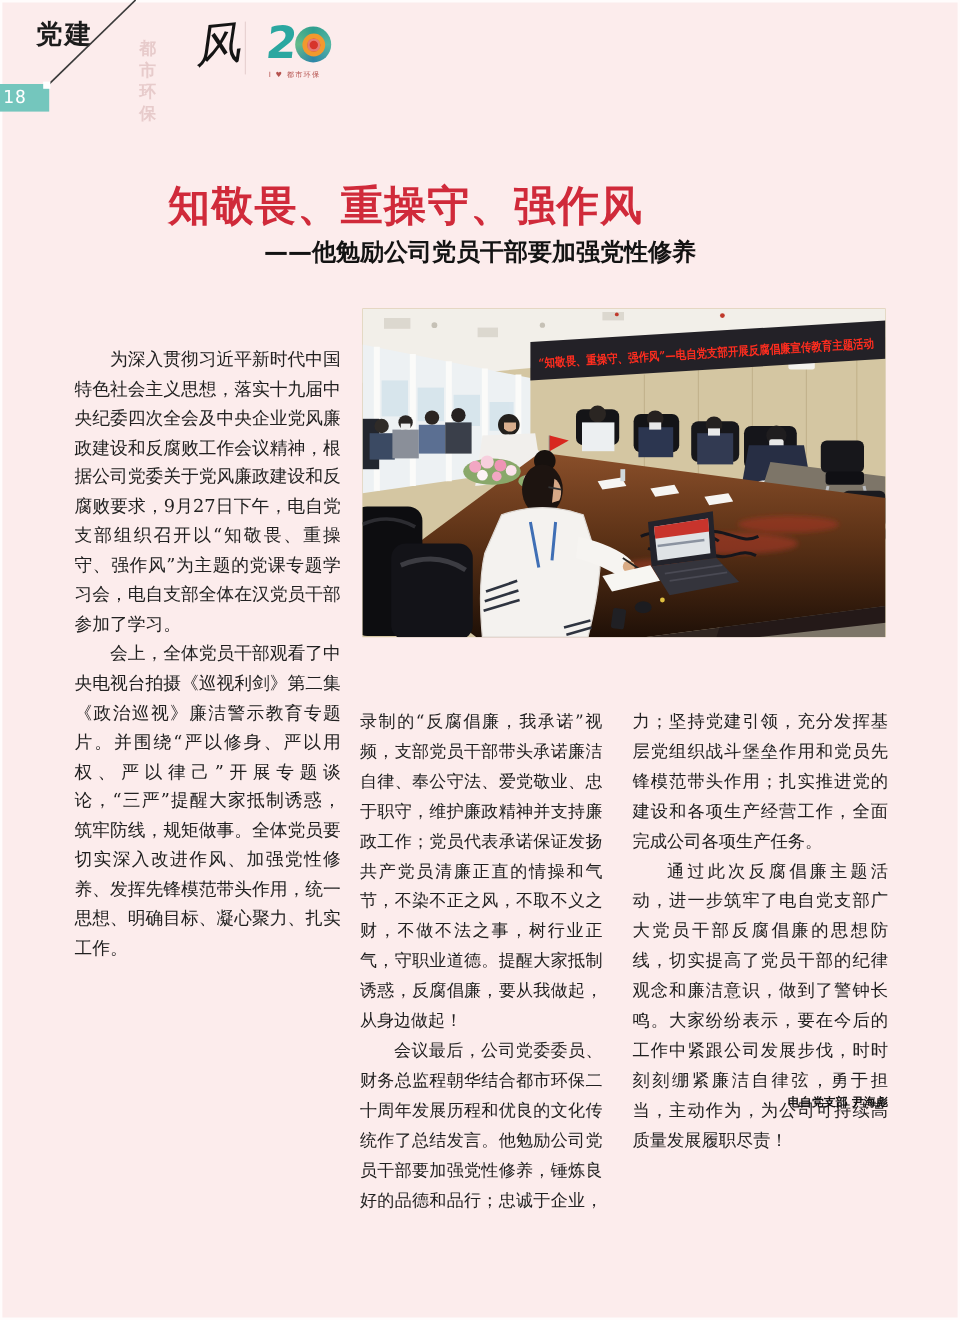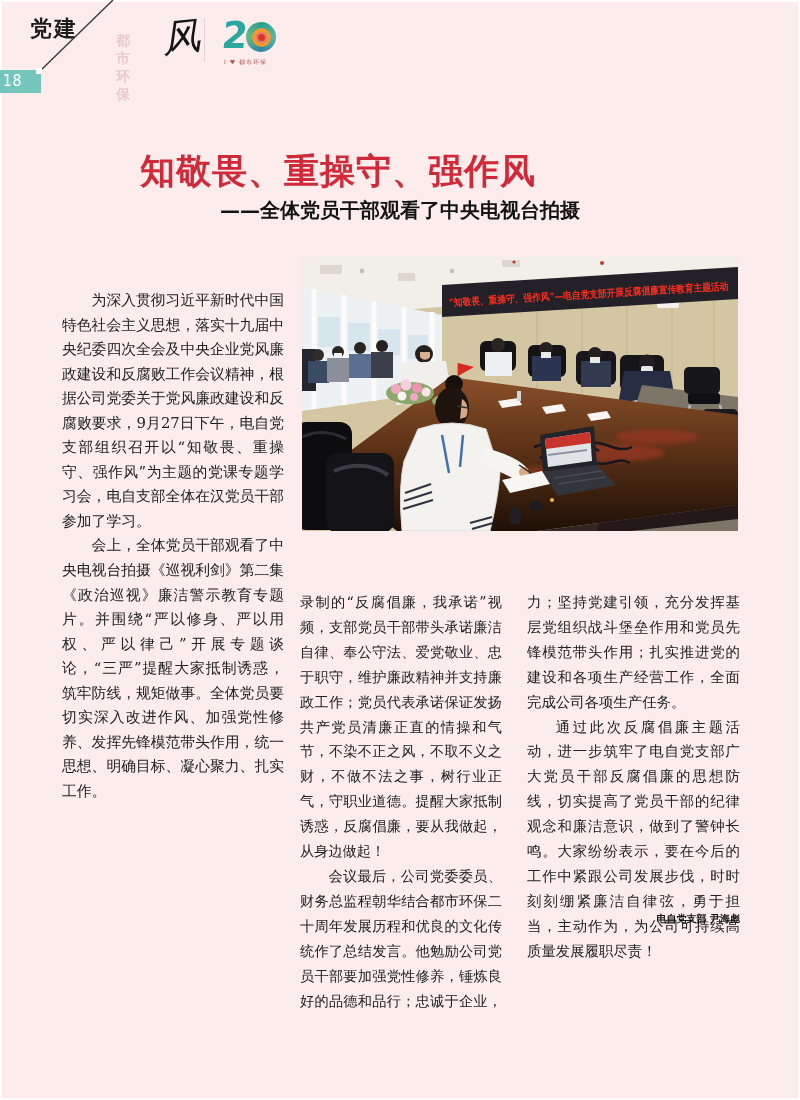--- a/index.html
+++ b/index.html
@@ -81,21 +81,21 @@
     <span class="zero">
         <span class="ring">
           <span class="core"></span>
         </span>
       </span>
     <span class="tagline">I ♥ 都市环保</span>
   </span>
 </div>
 
 <div class="article-title">知敬畏、重操守、强作风</div>
-<div class="article-subtitle">——全体党员干部观看了中央电视台拍摄</div>
+<div class="article-subtitle">——他勉励公司党员干部要加强党性修养</div>
 
 <div class="col col-left">
   <p class="indent">为深入贯彻习近平新时代中国特色社会主义思想，落实十九届中央纪委四次全会及中央企业党风廉政建设和反腐败工作会议精神，根据公司党委关于党风廉政建设和反腐败要求，9月27日下午，电自党支部组织召开以“知敬畏、重操守、强作风”为主题的党课专题学习会，电自支部全体在汉党员干部参加了学习。</p>
   <p class="indent">会上，全体党员干部观看了中央电视台拍摄《巡视利剑》第二集《政治巡视》廉洁警示教育专题片。并围绕“严以修身、严以用权、严以律己”开展专题谈论，“三严”提醒大家抵制诱惑，筑牢防线，规矩做事。全体党员要切实深入改进作风、加强党性修养、发挥先锋模范带头作用，统一思想、明确目标、凝心聚力、扎实工作。</p>
 
 </div>
 
 <div class="col col-mid">
   <p>录制的“反腐倡廉，我承诺”视频，支部党员干部带头承诺廉洁自律、奉公守法、爱党敬业、忠于职守，维护廉政精神并支持廉政工作；党员代表承诺保证发扬共产党员清廉正直的情操和气节，不染不正之风，不取不义之财，不做不法之事，树行业正气，守职业道德。提醒大家抵制诱惑，反腐倡廉，要从我做起，从身边做起！</p>
   <p class="indent">会议最后，公司党委委员、财务总监程朝华结合都市环保二十周年发展历程和优良的文化传统作了总结发言。他勉励公司党员干部要加强党性修养，锤炼良好的品德和品行；忠诚于企业，努力提高拒腐防变能</p>

